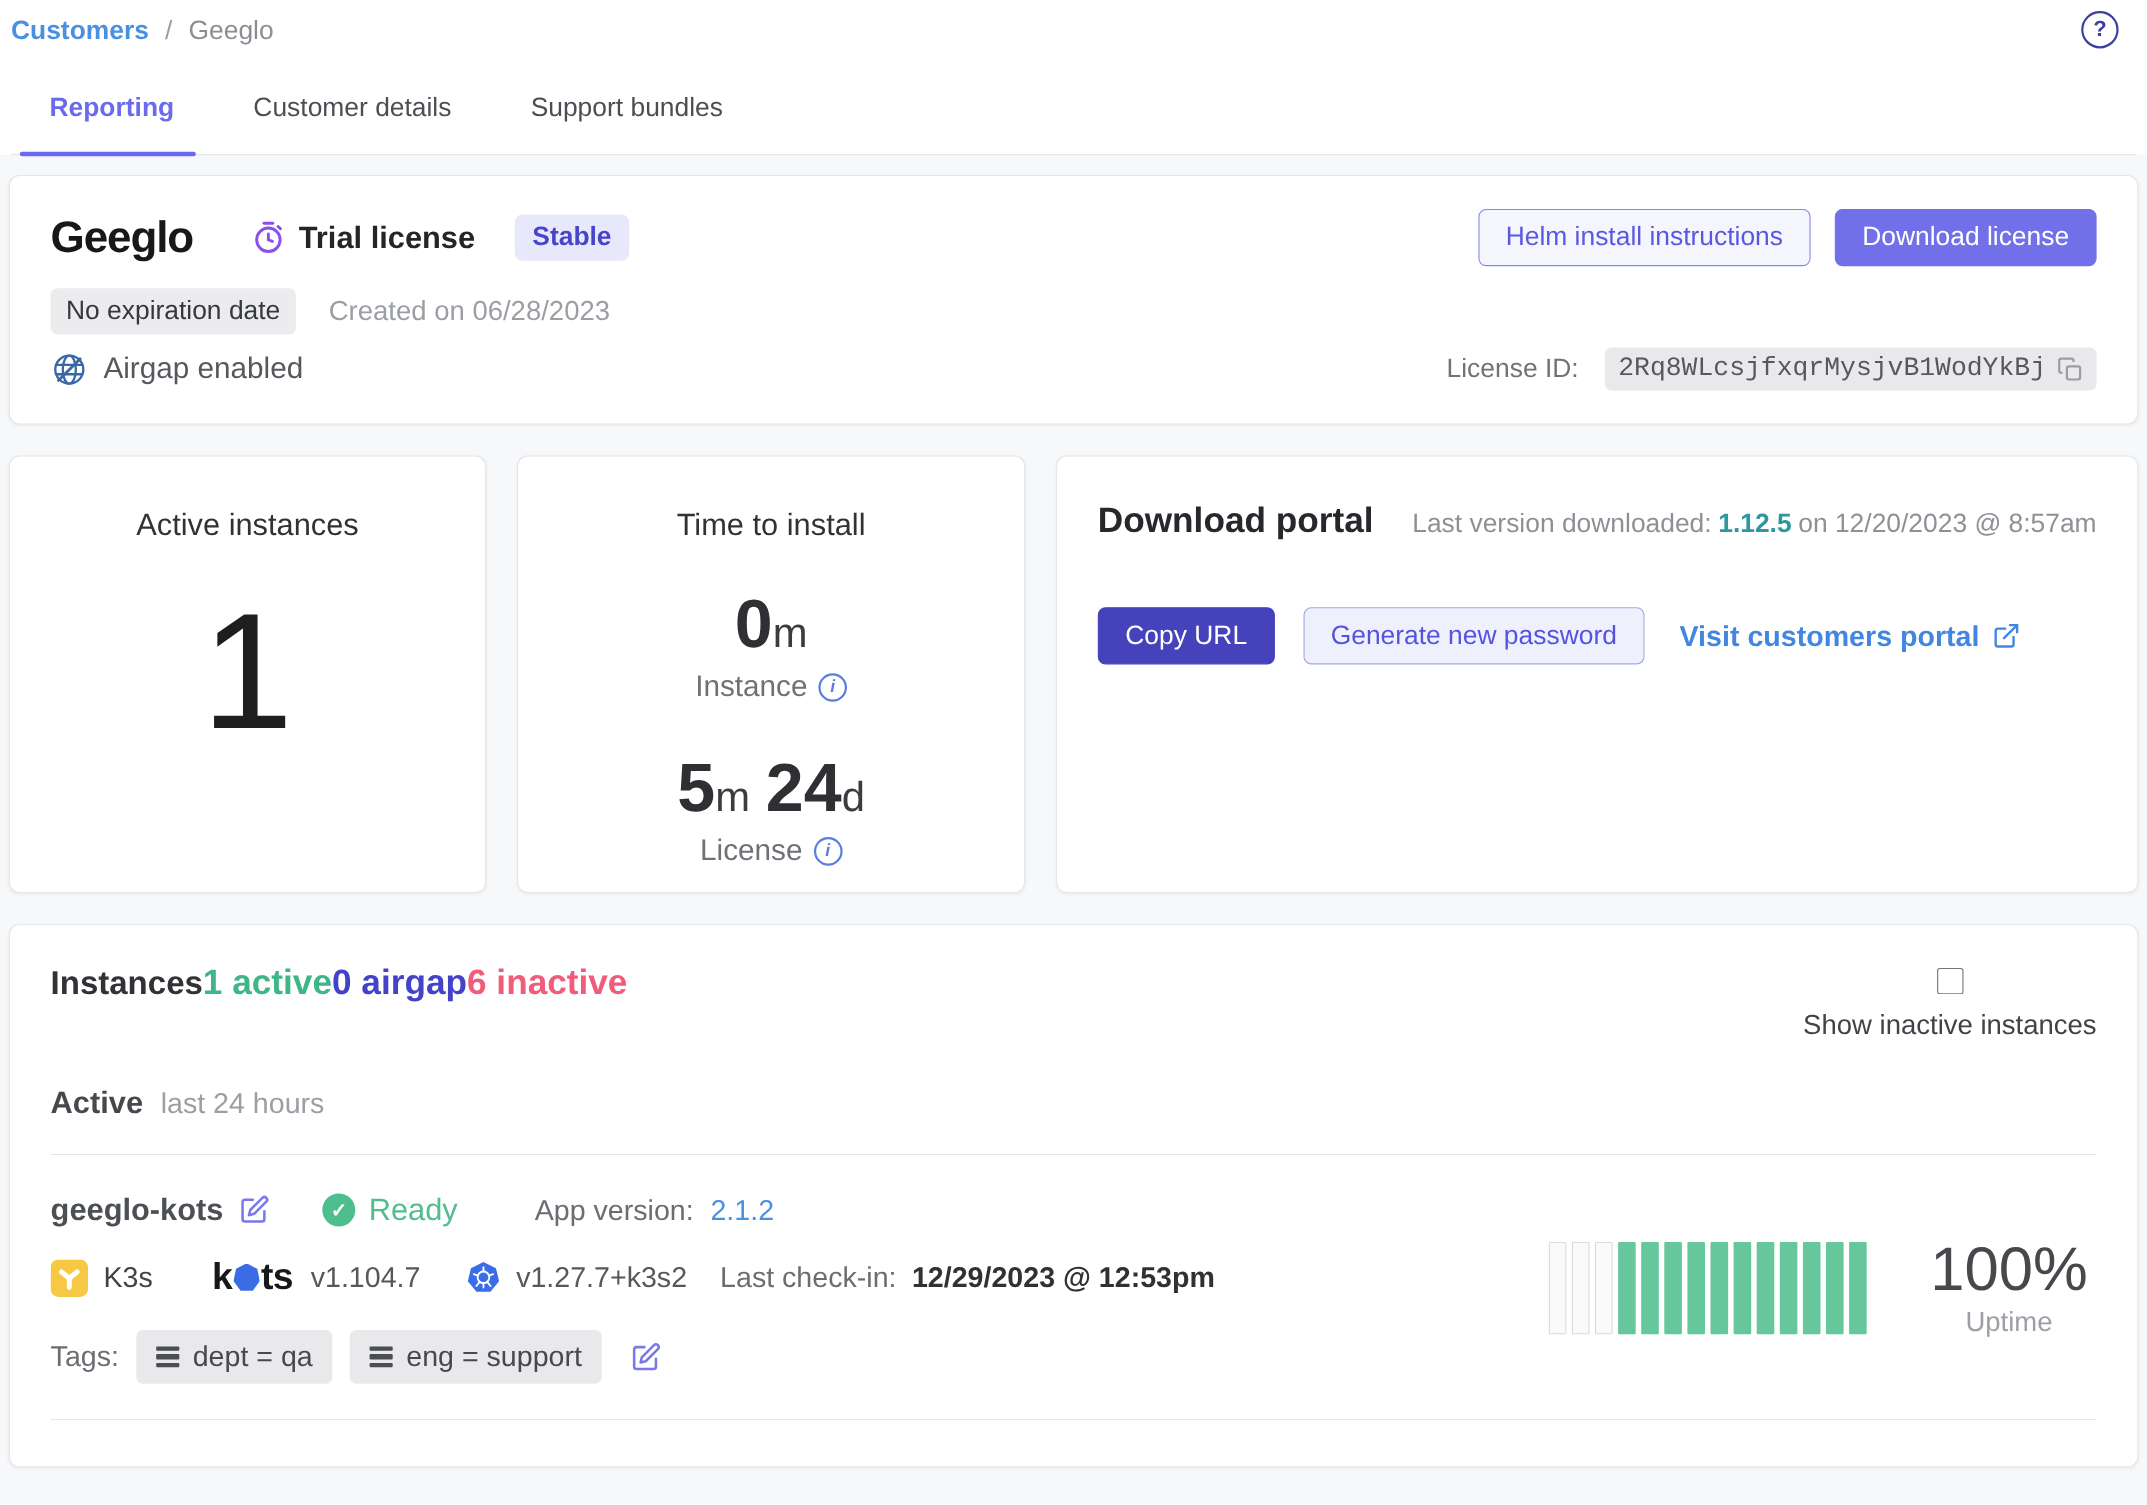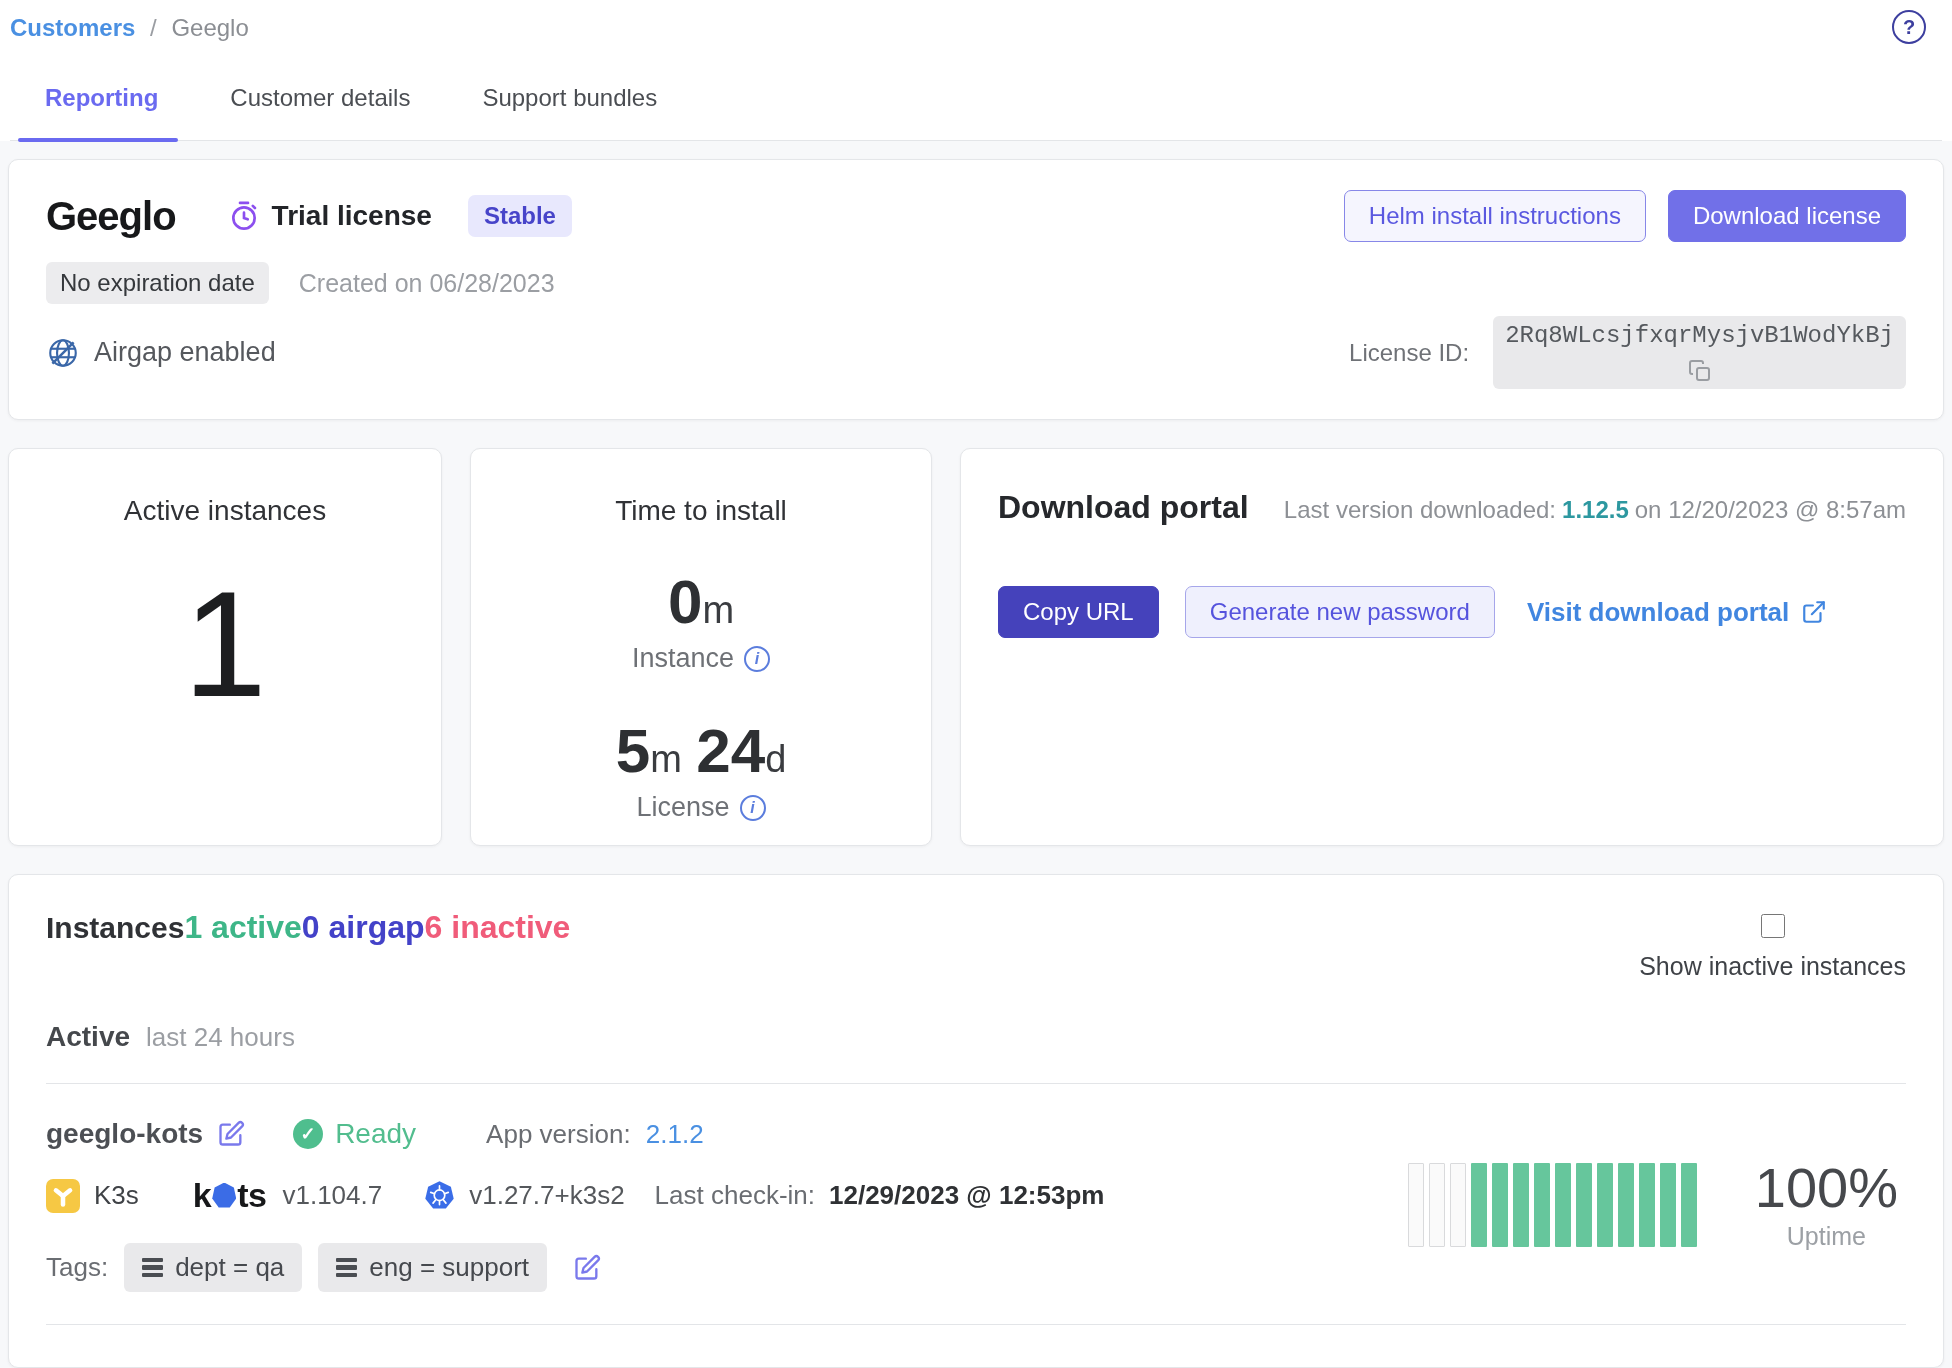--- a/index.html
+++ b/index.html
@@ -49,21 +49,21 @@
   .btn-primary { background:#7170e8; border:1.5px solid #7170e8; color:#fff; }
   .lc-row2 { display:flex; align-items:center; margin-top:20px; }
   .badge-gray { background:#ececee; color:#35383c; font-size:24px; padding:7px 14px;
                 border-radius:6px; }
   .created-text { color:#9b9ea3; font-size:25px; margin-left:30px; }
   .lc-row3 { display:flex; align-items:center; margin-top:12px; }
   .airgap { display:flex; align-items:center; gap:14px; font-size:27px; color:#55585d; }
   .license-id-wrap { margin-left:auto; display:flex; align-items:center; gap:24px; }
   .license-id-label { font-size:24px; color:#6f7277; }
   .license-id-badge { background:#e9e9eb; border-radius:6px; padding:6px 12px;
-                      display:flex; align-items:center; gap:10px;flex-direction:column; }
+                      display:flex; align-items:center; gap:10px; }
   .license-id-value { font-family:"Liberation Mono","DejaVu Sans Mono",monospace;
                       font-size:24px; color:#55595e; }
 
   
   .metrics-row { display:flex; gap:28px; margin-bottom:28px; }
   .metric-card { height:398px; text-align:center; }
   .card-a { width:434px; }
   .card-b { width:462px; }
   .card-c { flex:1; text-align:left; padding:40px 37px; }
   .metric-title { font-size:28px; color:#303236; margin-top:46px; }
@@ -249,21 +249,21 @@
       <div class="dp-header">
         <div class="dp-title">Download portal</div>
         <div class="dp-lastversion">
           <span>Last version downloaded:</span><span class="dp-version-link">1.12.5</span><span>on 12/20/2023 @ 8:57am</span>
         </div>
       </div>
       <div class="dp-actions">
         <button class="btn btn-dark">Copy URL</button>
         <button class="btn btn-light">Generate new password</button>
         <div class="dp-visit">
-          <span>Visit download portal</span>
+          <span>Visit customers portal</span>
           <span>
             <svg width="26" height="26" viewBox="0 0 24 24" fill="none" stroke="#4186e0" stroke-width="2" stroke-linecap="round" stroke-linejoin="round">
               <path d="M18 13v6a2 2 0 0 1-2 2H5a2 2 0 0 1-2-2V8a2 2 0 0 1 2-2h6"></path>
               <polyline points="15 3 21 3 21 9"></polyline>
               <line x1="10" y1="14" x2="21" y2="3"></line>
             </svg>
           </span>
         </div>
       </div>
     </div>

